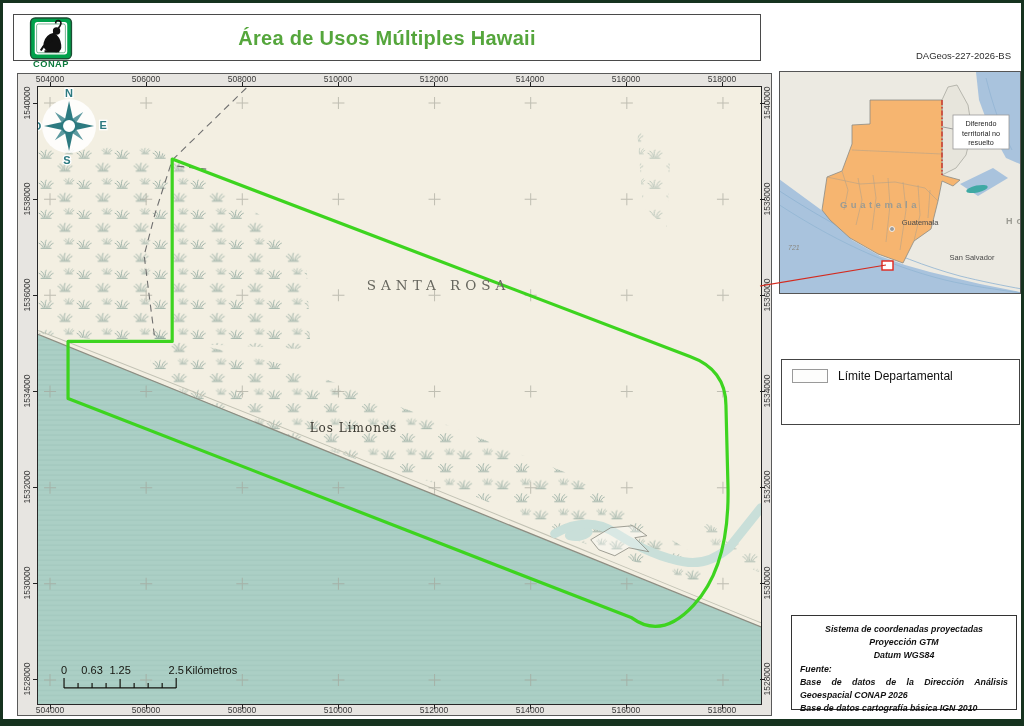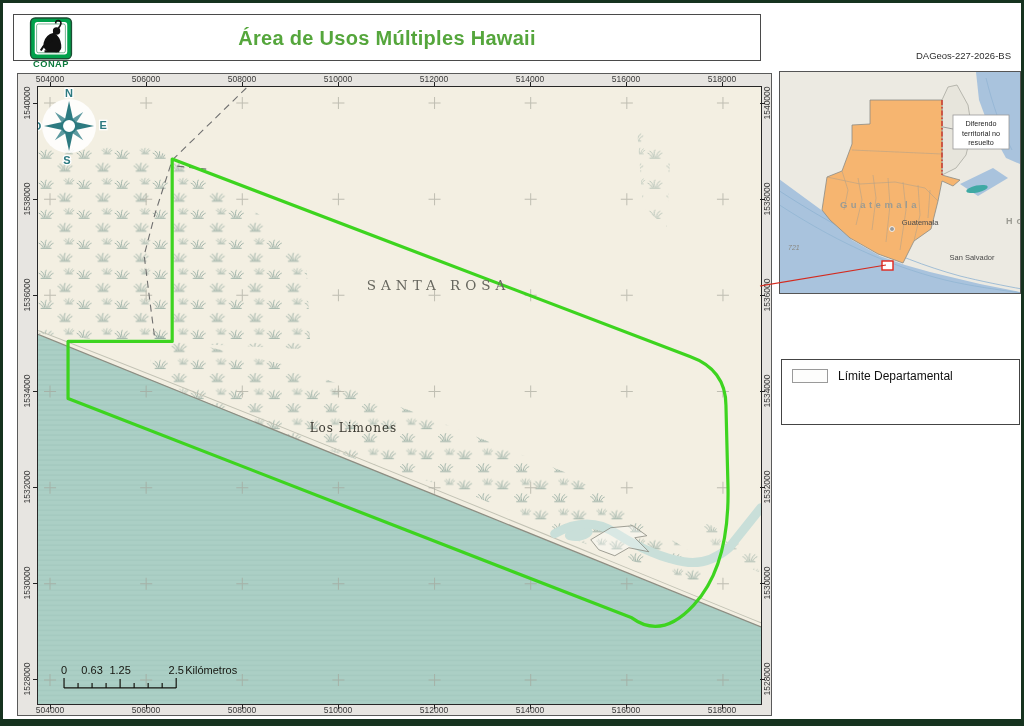--- a/index.html
+++ b/index.html
@@ -330,17 +330,25 @@
     </svg>
   </div>
 
   <div class="legend-box">
     <div class="legend-row">
       <span class="swatch dept"></span>
       <span>Límite Departamental</span>
     </div>
   </div>
 
+  <div class="source-box">
+    <div class="src-center">Sistema de coordenadas proyectadas</div>
+    <div class="src-center">Proyección GTM</div>
+    <div class="src-center">Datum WGS84</div>
+    <div>Fuente:</div>
+    <div class="src-just">Base de datos de la Dirección Análisis Geoespacial CONAP 2026</div>
+    <div>Base de datos cartografía básica IGN 2010</div>
+  </div>
 
   <svg id="overlay" width="1024" height="726">
     <line x1="883" y1="262" x2="757" y2="283" stroke="#d42a1e" stroke-width="1.2"></line>
   </svg>
 </div>
 
 </body></html>

